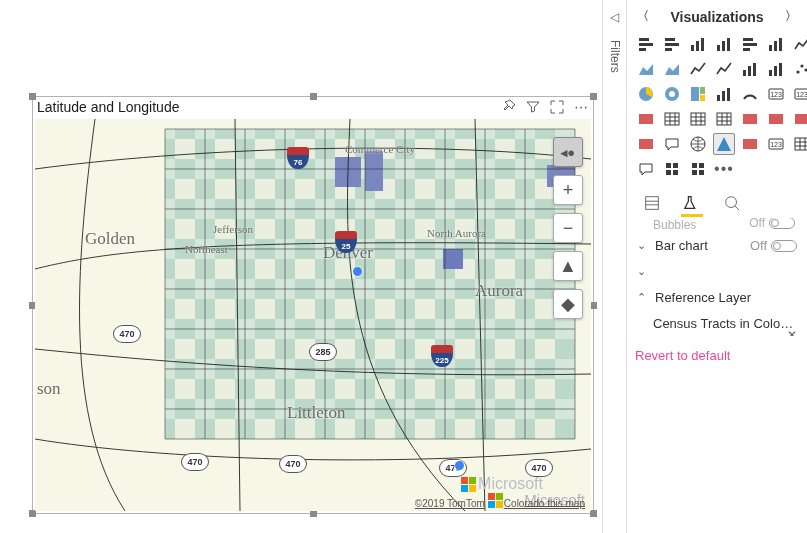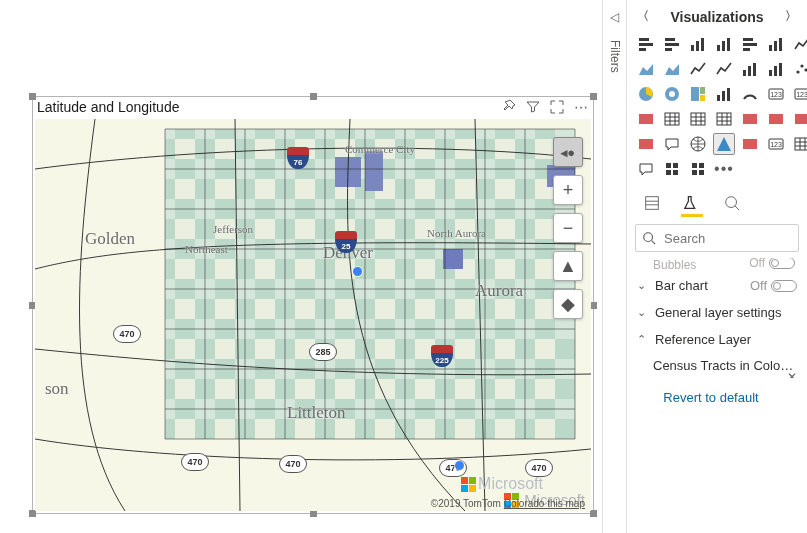--- a/index.html
+++ b/index.html
@@ -103,21 +103,21 @@
     width:30px; height:30px;
     background:#fff; border:1px solid #aaa; border-radius:3px;
     box-shadow:0 1px 3px rgba(0,0,0,0.2);
     display:flex; align-items:center; justify-content:center;
     color:#555; font-size:18px; cursor:pointer;
   }
   .map-btn.halo { background:#d0cfcf; border-color:#888; font-size:13px; font-weight:700;}
   .map-attrib {
     position:absolute; right:6px; bottom:2px;
     font-size:10px; color:#555;
-    display:flex; gap:3px; align-items:center;
+    display:flex; gap:19px; align-items:center;text-decoration:underline;
   }
   .map-attrib .u { text-decoration:underline; cursor:pointer;}
   .ms-logo { display:inline-flex; flex-wrap:wrap; width:16px; height:16px; margin-right:2px;}
   .ms-logo span{width:7px;height:7px;margin:0.5px;}
   .sel-handle {
     position:absolute; width:7px; height:7px; background:#8a8a8a;
   }
   
   .filters-rail {
     position:absolute; left:602px; top:0; width:24px; height:533px;
@@ -191,22 +191,22 @@
     height:14px; padding:0 4px 4px 18px; font-size:12px; color:#b3b0ad;
     display:flex; justify-content:space-between;
   }
   .sub-item {
     padding:5px 2px 5px 18px; font-size:13px; color:#323130;
     white-space:nowrap; overflow:hidden; text-overflow:ellipsis;
     position:relative;
   }
   .sub-item .x { position:absolute; right:2px; bottom:-6px; color:#605e5c; font-size:12px; cursor:pointer;}
   .revert {
-    text-align:center; padding:12px 12px 0 0;
-    font-size:13px; color:#0369a1; cursor:pointer;
+    text-align:left; padding:12px 12px 0 0;
+    font-size:13px; color:#ec4899; cursor:pointer;
   }
 </style>
 </head>
 <body>
 
 <div class="canvas">
   <div class="visual-frame">
 
     <div class="sel-handle" style="left:-4px; top:-4px;"></div>
     <div class="sel-handle" style="left:50%; top:-4px; margin-left:-3px;"></div>
@@ -277,21 +277,21 @@
       </svg>
 
       <div class="map-label" style="left:288px; top:124px;">Denver</div>
       <div class="map-label" style="left:440px; top:162px;">Aurora</div>
       <div class="map-label" style="left:50px; top:110px;">Golden</div>
       <div class="map-label" style="left:252px; top:284px;">Littleton</div>
       <div class="map-label small" style="left:310px; top:24px;">Commerce City</div>
       <div class="map-label small" style="left:392px; top:108px;">North Aurora</div>
       <div class="map-label small" style="left:150px; top:92px;margin-top:32px;">Northeast</div>
       <div class="map-label small" style="left:152px; top:104px;margin-left:26px;">Jefferson</div>
-      <div class="map-label" style="left:2px; top:260px;margin-left:8px;">son</div>
+      <div class="map-label" style="left:2px; top:260px;">son</div>
 
       <div class="interstate-shield" style="left:252px; top:28px;">
           <div class="a">76</div>
         </div>
       <div class="interstate-shield" style="left:300px; top:88px;margin-top:24px;">
           <div class="a">25</div>
         </div>
       <div class="interstate-shield" style="left:396px; top:226px;">
           <div class="a">225</div>
         </div>
@@ -611,27 +611,20 @@
         </svg>
     </div>
     <div class="vis-tab">
       <svg viewBox="0 0 20 20" width="18" height="18">
           <circle cx="9" cy="9" r="6" fill="none" stroke="#605e5c"></circle>
           <line x1="13" y1="13" x2="18" y2="18" stroke="#605e5c"></line>
         </svg>
     </div>
   </div>
 
-  <div class="vis-search">
-    <svg class="search-icon" viewBox="0 0 16 16">
-        <circle cx="7" cy="7" r="5" fill="none" stroke="#605e5c" stroke-width="1.3"></circle>
-        <line x1="11" y1="11" x2="15" y2="15" stroke="#605e5c" stroke-width="1.3"></line>
-      </svg>
-    <input type="text" placeholder="Search" style="">
-  </div>
 
   <div class="format-list">
     <div class="fmt-peek">
       <span>Bubbles</span>
       <span style="display:flex;align-items:center;gap:4px;">
           <span>Off</span>
           <span class="toggle-off">
             <span class="knob"></span>
           </span>
         </span>
@@ -643,21 +636,20 @@
       <span class="tog">
           <span>Off</span>
           <span class="toggle-off">
             <span class="knob"></span>
           </span>
         </span>
     </div>
 
     <div class="fmt-row">
       <span class="chev">⌄</span>
-      <span class="lbl">General layer settings</span>
     </div>
 
     <div class="fmt-row">
       <span class="chev">⌃</span>
       <span class="lbl">Reference Layer</span>
     </div>
 
     <div class="sub-item">
       <span>Census Tracts in Colorado...</span>
       <span class="x">✕</span>

